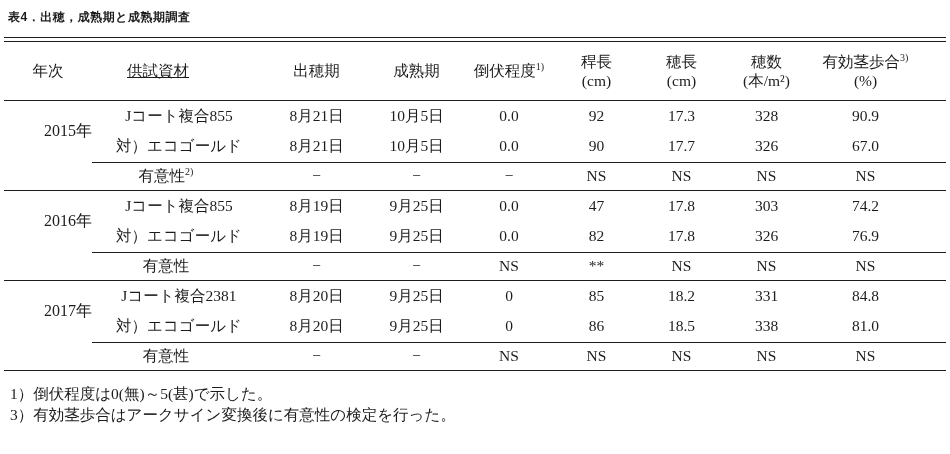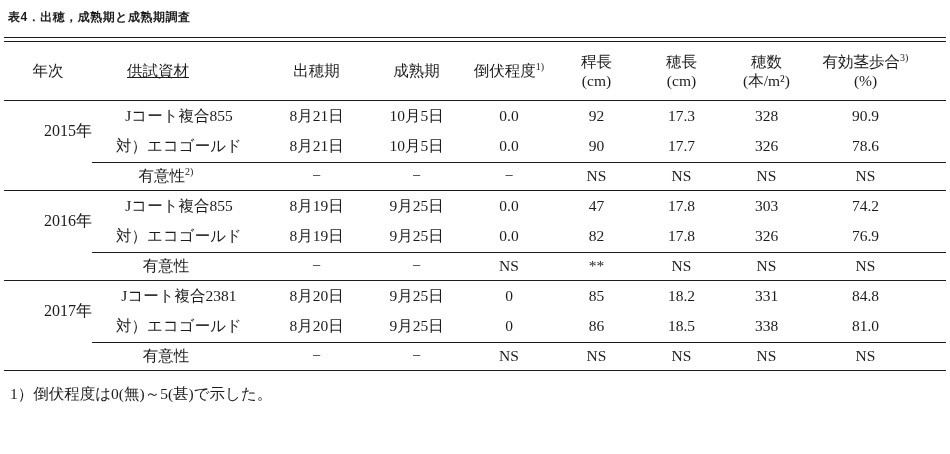--- a/index.html
+++ b/index.html
@@ -166,21 +166,21 @@
         <td>90.9</td>
       </tr>
       <tr class="data-row">
         <td class="material">対）エコゴールド</td>
         <td>8月21日</td>
         <td>10月5日</td>
         <td>0.0</td>
         <td>90</td>
         <td>17.7</td>
         <td>326</td>
-        <td>78.6</td>
+        <td>67.0</td>
       </tr>
       <tr class="sig-row">
         <td class="noline"></td>
         <td class="sig-label"><span>有意性</span><sup>2)</sup></td>
         <td>−</td>
         <td>−</td>
         <td>−</td>
         <td>NS</td>
         <td>NS</td>
         <td>NS</td>
@@ -254,15 +254,16 @@
         <td>NS</td>
         <td>NS</td>
         <td>NS</td>
         <td>NS</td>
       </tr>
     </tbody>
   </table>
 
   <div class="footnotes">
     <div>1）倒伏程度は0(無)～5(甚)で示した。</div>
+    <div>3）有効茎歩合はアークサイン変換後に有意性の検定を行った。</div>
   </div>
 
 </div>
 
 </body></html>

